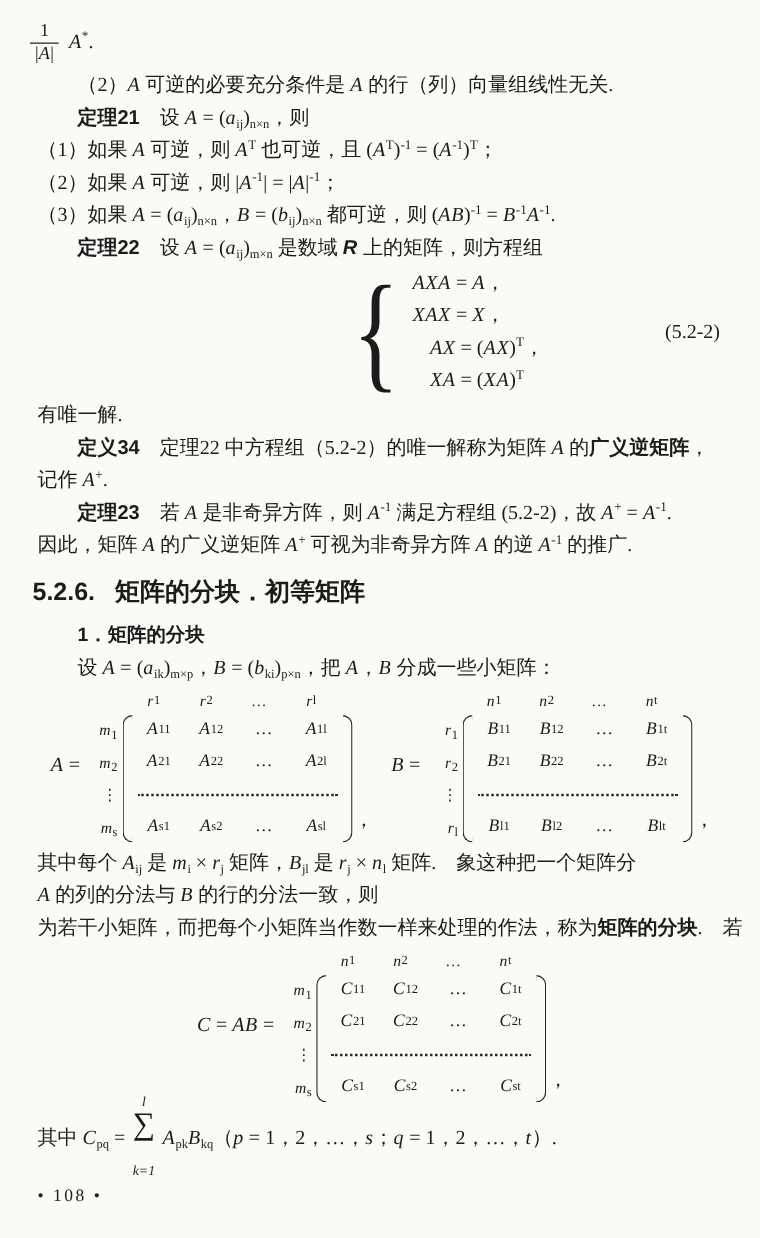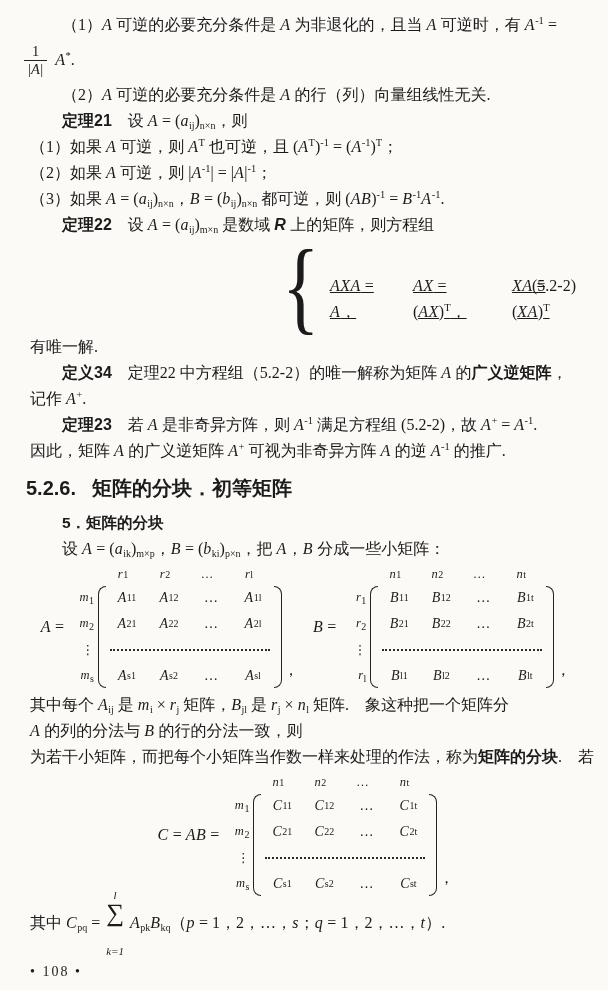--- a/index.html
+++ b/index.html
@@ -21,21 +21,21 @@
   
   .fracline{height:44px;display:flex;align-items:center;margin-left:-6px;}
   .frac{display:inline-flex;flex-direction:column;align-items:center;line-height:1.15;font-size:14.5px;margin-right:8px;}
   .frac .num{padding:0 6px;}
   .frac .den{border-top:1.4px solid #222;padding:0 4px;}
 
   
   .eqrow{position:relative;padding-left:252px;margin:2px 0 2px 0;}
   .eqblock{display:flex;align-items:center;}
   .brace{font-size:104px;line-height:.88;font-weight:400;transform:scaleX(.75);transform-origin:left center;margin-right:-2px;}
-  .eqlines{display:flex;flex-direction:row;text-decoration:underline;}
+  .eqlines{display:flex;flex-direction:column;}
   .eqline{height:26px;line-height:26px;}
   .eqline.shift{padding-left:14px;}
   .eqlabel{position:absolute;right:6px;top:50%;transform:translateY(-50%);}
 
   
   .heading{margin:8px 0 6px -4px;height:32px;line-height:32px;
     font-family:"Liberation Sans","DejaVu Sans",sans-serif;font-weight:700;font-size:20px;white-space:nowrap;}
   .heading .sec-num{margin-right:16px;text-align:center;}
   .subhead{font-family:"Liberation Sans","DejaVu Sans",sans-serif;font-weight:700;font-size:15.5px;}
 
@@ -64,21 +64,20 @@
   .sigma .mid{font-size:25px;line-height:.95;}
   .sigma .bot{font-size:11px;font-style:italic;margin-top:21px;}
 
   .pagenum{margin-top:16px;font-size:14px;letter-spacing:2px;}
 </style>
 </head>
 <body>
 
 <div class="page">
 
-  <div class="line indent">（1）<i>A</i> 可逆的必要充分条件是 <i>A</i> 为非退化的，且当 <i>A</i> 可逆时，有 <i>A</i><sup>-1</sup> =</div>
 
   <div class="fracline">
     <span class="frac">
       <span class="num">1</span>
       <span class="den">|<i>A</i>|</span>
     </span>
     <span><i>A</i><sup>*</sup>.</span>
   </div>
 
   <div class="line indent">（2）<i>A</i> 可逆的必要充分条件是 <i>A</i> 的行（列）向量组线性无关.</div>
@@ -86,38 +85,39 @@
   <div class="line">（1）如果 <i>A</i> 可逆，则 <i>A</i><sup>T</sup> 也可逆，且 (<i>A</i><sup>T</sup>)<sup>-1</sup> = (<i>A</i><sup>-1</sup>)<sup>T</sup>；</div>
   <div class="line">（2）如果 <i>A</i> 可逆，则 |<i>A</i><sup>-1</sup>| = |<i>A</i>|<sup>-1</sup>；</div>
   <div class="line">（3）如果 <i>A</i> = (<i>a</i><sub>ij</sub>)<sub>n×n</sub>，<i>B</i> = (<i>b</i><sub>ij</sub>)<sub>n×n</sub> 都可逆，则 (<i>AB</i>)<sup>-1</sup> = <i>B</i><sup>-1</sup><i>A</i><sup>-1</sup>.</div>
   <div class="line indent"><b>定理22</b>　设 <i>A</i> = (<i>a</i><sub>ij</sub>)<sub>m×n</sub> 是数域 <b><i>R</i></b> 上的矩阵，则方程组</div>
 
   <div class="eqrow">
     <div class="eqblock">
       <span class="brace">{</span>
       <div class="eqlines">
         <div class="eqline"><i>AXA</i> = <i>A</i>，</div>
+        <div class="eqline"><i>XAX</i> = <i>X</i>，</div>
         <div class="eqline shift"><i>AX</i> = (<i>AX</i>)<sup>T</sup>，</div>
         <div class="eqline shift"><i>XA</i> = (<i>XA</i>)<sup>T</sup></div>
       </div>
     </div>
     <span class="eqlabel">(5.2-2)</span>
   </div>
 
   <div class="line">有唯一解.</div>
   <div class="line indent"><b>定义34</b>　定理22 中方程组（5.2-2）的唯一解称为矩阵 <i>A</i> 的<b>广义逆矩阵</b>，</div>
   <div class="line">记作 <i>A</i><sup>+</sup>.</div>
   <div class="line indent"><b>定理23</b>　若 <i>A</i> 是非奇异方阵，则 <i>A</i><sup>-1</sup> 满足方程组 (5.2-2)，故 <i>A</i><sup>+</sup> = <i>A</i><sup>-1</sup>.</div>
   <div class="line">因此，矩阵 <i>A</i> 的广义逆矩阵 <i>A</i><sup>+</sup> 可视为非奇异方阵 <i>A</i> 的逆 <i>A</i><sup>-1</sup> 的推广.</div>
 
   <div class="heading">
     <span class="sec-num">5.2.6.</span><span>矩阵的分块．初等矩阵</span>
   </div>
 
-  <div class="line indent subhead">5．矩阵的分块</div>
+  <div class="line indent subhead">1．矩阵的分块</div>
   <div class="line indent">设 <i>A</i> = (<i>a</i><sub>ik</sub>)<sub>m×p</sub>，<i>B</i> = (<i>b</i><sub>ki</sub>)<sub>p×n</sub>，把 <i>A</i>，<i>B</i> 分成一些小矩阵：</div>
 
   <div class="mxrow gap">
     <span class="mx-wrap">
         <span class="mx-lhs"><i>A</i> =</span>
         <span class="mx-core">
           <span class="mx-hd">
             <span class="mx-grid mx-hgrid" style="grid-template-columns: repeat(4, var(--cw));">
               <span class="mx-cell mx-hcell">
                 <i>r</i>

